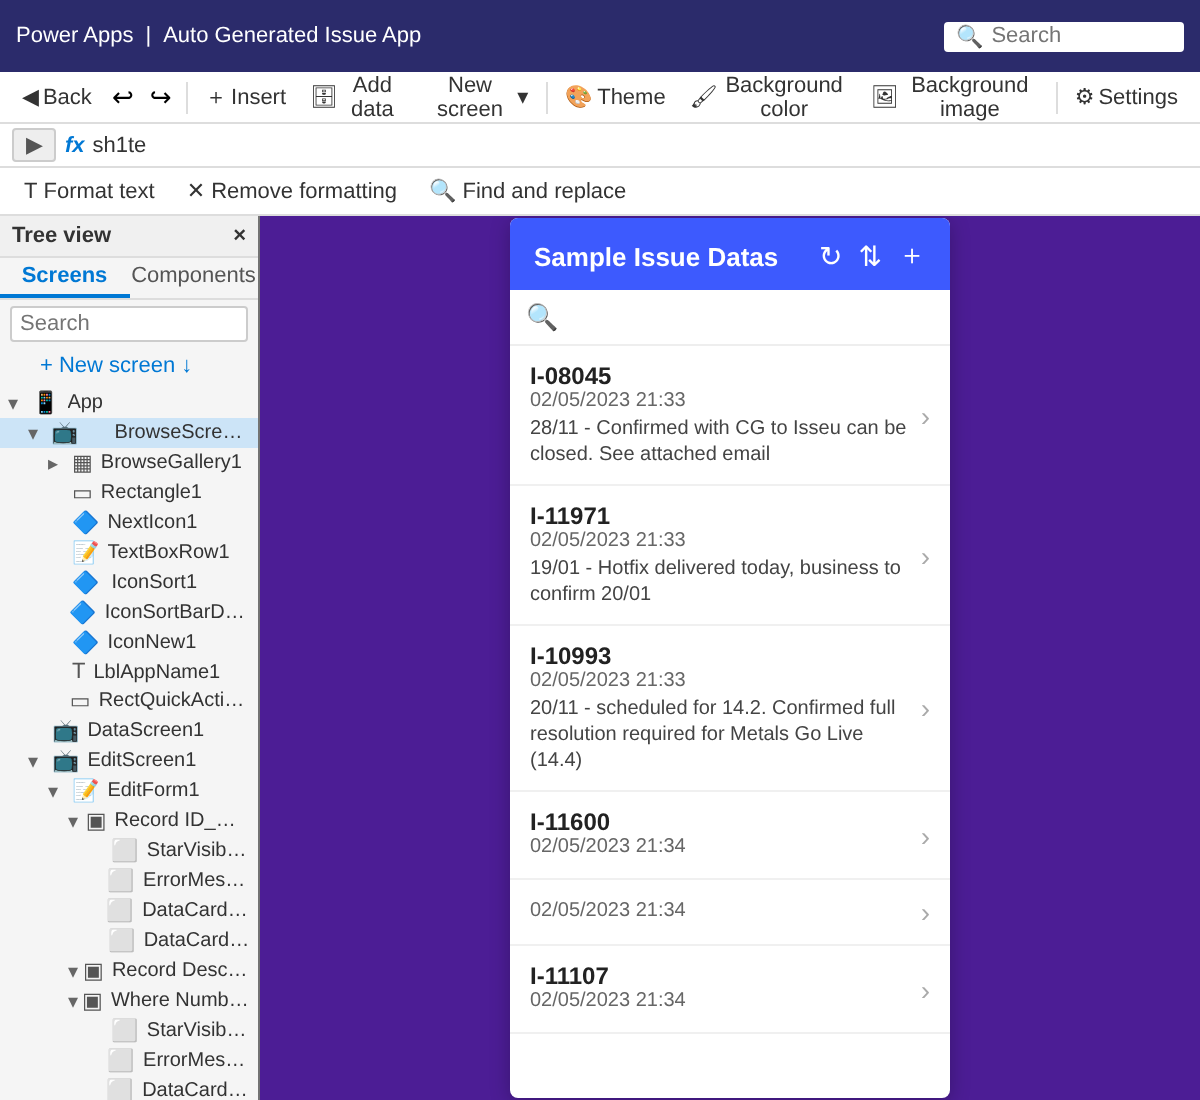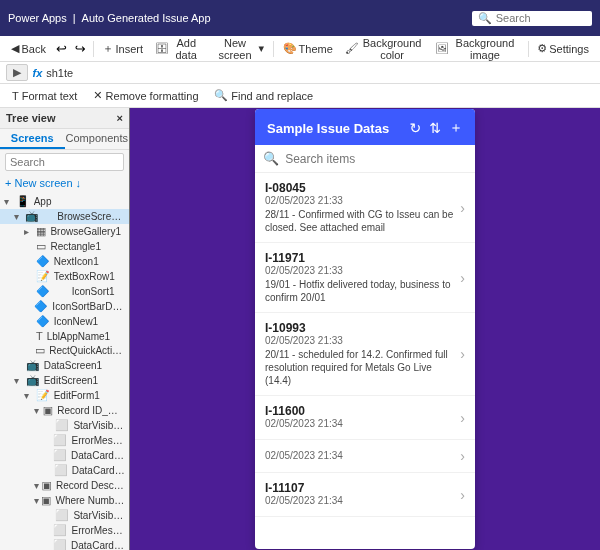--- a/index.html
+++ b/index.html
@@ -29,21 +29,21 @@
     .main-area { display: flex; flex: 1; overflow: hidden; }
 
     
     .sidebar { width: 130px; background: #f5f5f5; border-right: 1px solid #737373; display: flex; flex-direction: column; overflow: hidden; flex-shrink: 0; }
     .sidebar-header { display: flex; align-items: center; justify-content: space-between; padding: 4px 6px; font-size: 11px; font-weight: 600; color: #333; background: #f0f0f0; border-bottom: 1px solid #ddd; }
     .sidebar-tabs { display: flex; border-bottom: 1px solid #ddd; }
     .sidebar-tab { flex: 1; text-align: center; padding: 3px 0; font-size: 11px; cursor: pointer; color: #555; }
     .sidebar-tab.active { border-bottom: 2px solid #0078d4; color: #0078d4; font-weight: 600; }
     .sidebar-search { padding: 3px 5px; }
     .sidebar-search input { width: 100%; border: 1px solid #ccc; border-radius: 2px; padding: 2px 4px; font-size: 11px; outline: none; }
-    .sidebar-new-screen { padding: 3px 5px; font-size: 11px; color: #0078d4; cursor: pointer; display: flex; align-items: center; gap: 2px; }
+    .sidebar-new-screen { padding: 3px 20px; font-size: 11px; color: #0078d4; cursor: pointer; display: flex; align-items: center; gap: 2px; }
     .sidebar-tree { flex: 1; overflow-y: auto; padding: 2px 0; }
     .tree-item { display: flex; align-items: center; gap: 2px; padding: 1px 4px; font-size: 11px; color: #333; cursor: pointer; user-select: none; }
     .tree-item.selected { background: #cce4f7; }
     .tree-toggle { font-size: 10px; color: #666; width: 10px; }
     .tree-icon { font-size: 11px; color: #555; }
     .tree-label { font-size: 11px; overflow: hidden; text-overflow: ellipsis; white-space: nowrap; text-align: center; }
 
     
     .canvas-area { flex: 1; background: #4c1d95; overflow: hidden; display: flex; align-items: center; justify-content: center; position: relative; }
 
@@ -180,21 +180,21 @@
           <span class="tree-label" style="font-size:10px;margin-left:2px;">NextIcon1</span>
         </div>
         <div class="tree-item" style="padding-left: 24px;">
           <span class="tree-toggle"> </span>
           <span class="tree-icon">📝</span>
           <span class="tree-label" style="font-size:10px;margin-left:2px;">TextBoxRow1</span>
         </div>
         <div class="tree-item" style="padding-left: 24px;">
           <span class="tree-toggle"> </span>
           <span class="tree-icon">🔷</span>
-          <span class="tree-label" style="font-size:10px;margin-left:20px;">IconSort1</span>
+          <span class="tree-label" style="font-size:10px;margin-left:4px;">IconSort1</span>
         </div>
         <div class="tree-item" style="padding-left: 24px;">
           <span class="tree-toggle"> </span>
           <span class="tree-icon">🔷</span>
           <span class="tree-label" style="font-size:10px;margin-left:2px;">IconSortBarDown1</span>
         </div>
         <div class="tree-item" style="padding-left: 24px;">
           <span class="tree-toggle"> </span>
           <span class="tree-icon">🔷</span>
           <span class="tree-label" style="font-size:10px;margin-left:2px;">IconNew1</span>
@@ -289,21 +289,20 @@
         <span class="phone-title">Sample Issue Datas</span>
         <div class="phone-header-icons">
           <span class="phone-header-icon">↻</span>
           <span class="phone-header-icon">⇅</span>
           <span class="phone-header-icon">＋</span>
         </div>
       </div>
 
       <div class="phone-search">
         <span class="phone-search-icon">🔍</span>
-        <input class="phone-search-input" placeholder="Search items" style="">
       </div>
 
       <div class="phone-list" id="phone-list-container">
           <div class="list-item">
     <div class="list-item-content">
       <div class="list-item-id">I-08045</div>
       <div class="list-item-date">02/05/2023 21:33</div>
       <div class="list-item-desc">28/11 - Confirmed with CG to Isseu can be closed. See attached email</div>
     </div>
     <span class="list-item-arrow">›</span>

